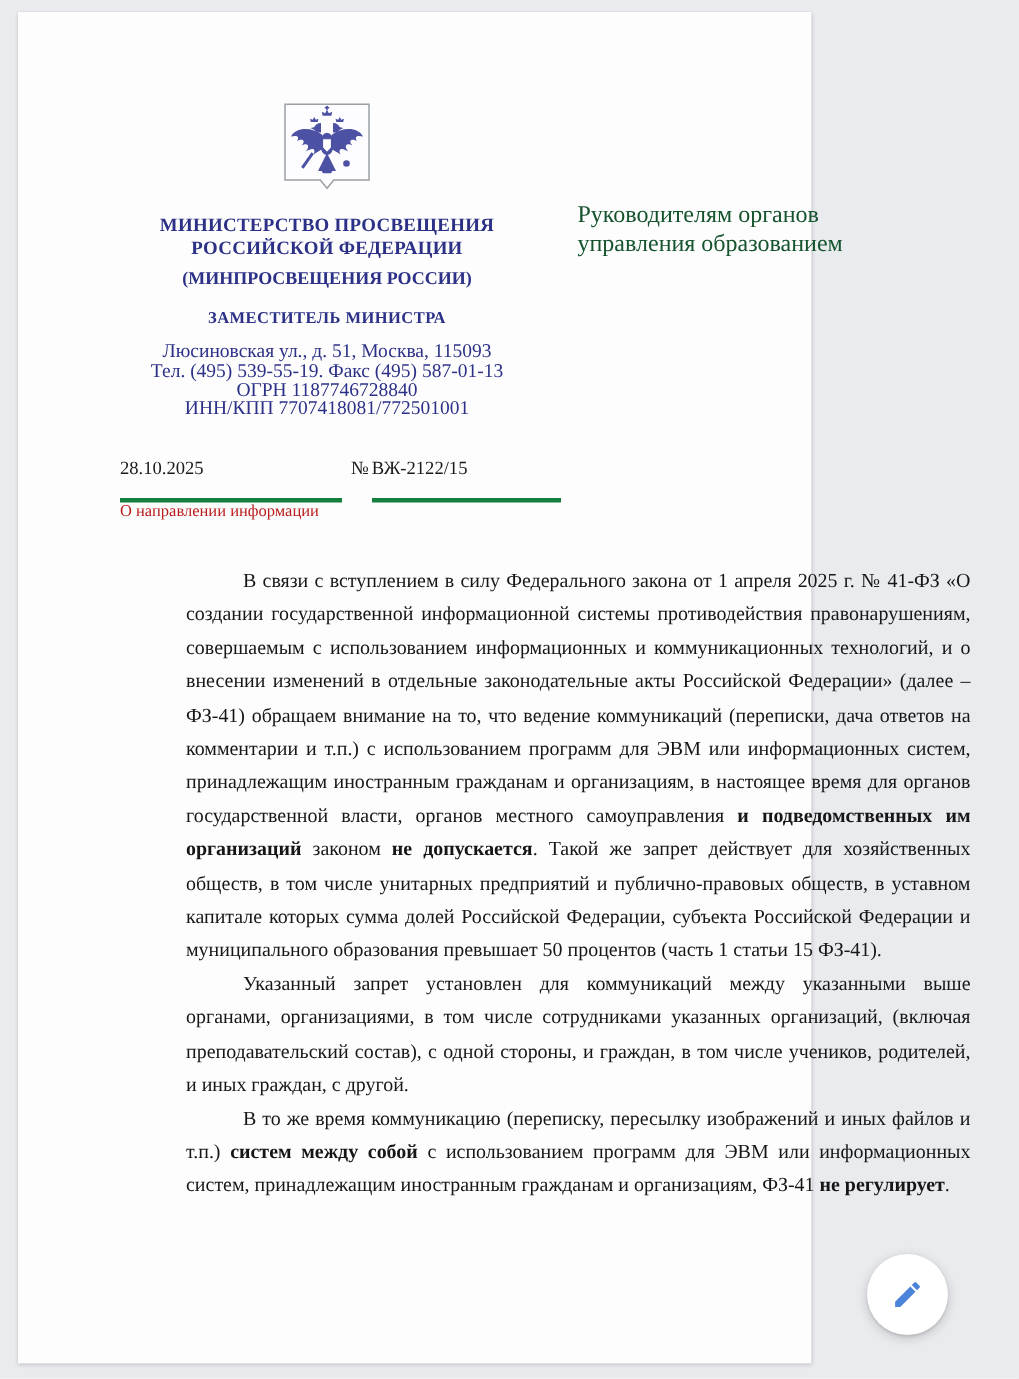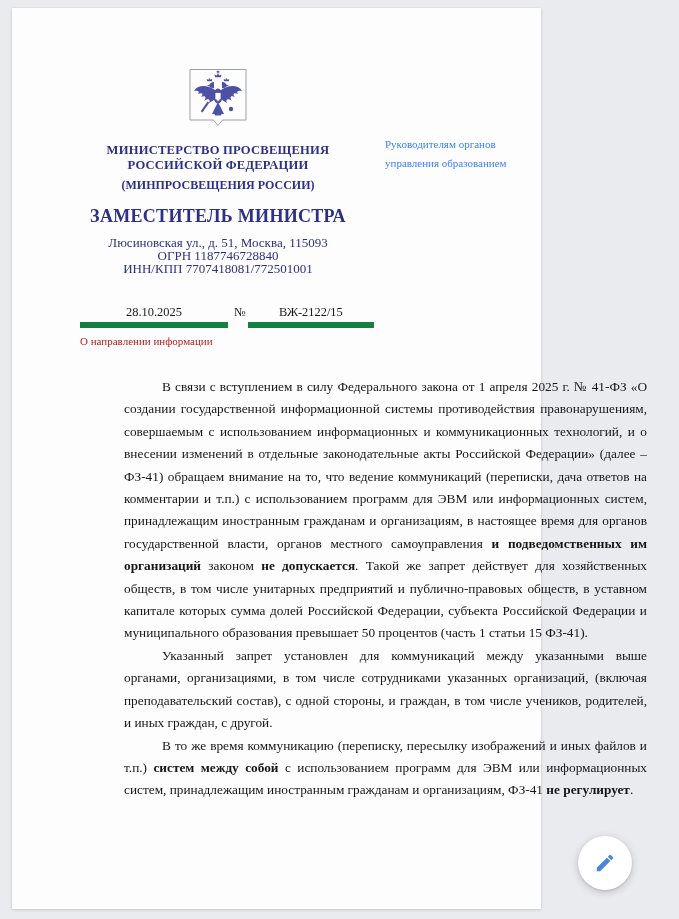--- a/index.html
+++ b/index.html
@@ -46,56 +46,55 @@
   }
   .ministry-short {
     margin-top: 5px;
     font-weight: bold;
     font-size: 12px;
     line-height: 14.8px;
   }
   .deputy-title {
     margin-top: 14px;
     font-weight: bold;
-    font-size: 18px;
+    font-size: 11px;
     letter-spacing: 0.3px;
   }
   .contacts {
     margin-top: 10px;
     font-size: 13px;
     line-height: 12.6px;
   }
   
   .date-row {
     position: absolute;
     left: 68px;
     top: 297px;
     width: 320px;
     font-size: 12.4px;
     color: #1a1a1a;
     white-space: nowrap;
   }
   .u-seg {
     display: inline-block;
-    border-bottom: 6px solid #15803d;
-    text-align: center;
-    padding-bottom: 2px;
+    border-bottom: 3px solid #15803d;
+    padding-bottom: 12px;
   }
   .u-date { width: 148px; }
   .u-num  { width: 126px; }
   .num-sign { display: inline-block; margin: 0 2px 0 6px; }
   
   .addressee {
     position: absolute;
     left: 373px;
     top: 127px;
     width: 250px;
-    font-size: 11px;
+    font-size: 16px;
     line-height: 18.6px;
-    color: #3b82f6;
+    color: #14532d;
   }
   
   .subject {
     position: absolute;
     left: 68px;
     top: 327px;
     font-size: 11px;
     color: #b91c1c;
   }
   
@@ -161,20 +160,21 @@
         </svg>
       </div>
       <div class="ministry-name">
         <div>МИНИСТЕРСТВО ПРОСВЕЩЕНИЯ</div>
         <div>РОССИЙСКОЙ ФЕДЕРАЦИИ</div>
       </div>
       <div class="ministry-short">(МИНПРОСВЕЩЕНИЯ РОССИИ)</div>
       <div class="deputy-title">ЗАМЕСТИТЕЛЬ МИНИСТРА</div>
       <div class="contacts">
         <div>Люсиновская ул., д. 51, Москва, 115093</div>
+        <div>Тел. (495) 539-55-19. Факс (495) 587-01-13</div>
         <div>ОГРН 1187746728840</div>
         <div>ИНН/КПП 7707418081/772501001</div>
       </div>
     </div>
 
     <div class="date-row">
       <span class="u-seg u-date">28.10.2025</span><span class="num-sign">№</span><span class="u-seg u-num">ВЖ-2122/15</span>
     </div>
 
     <div class="addressee">

